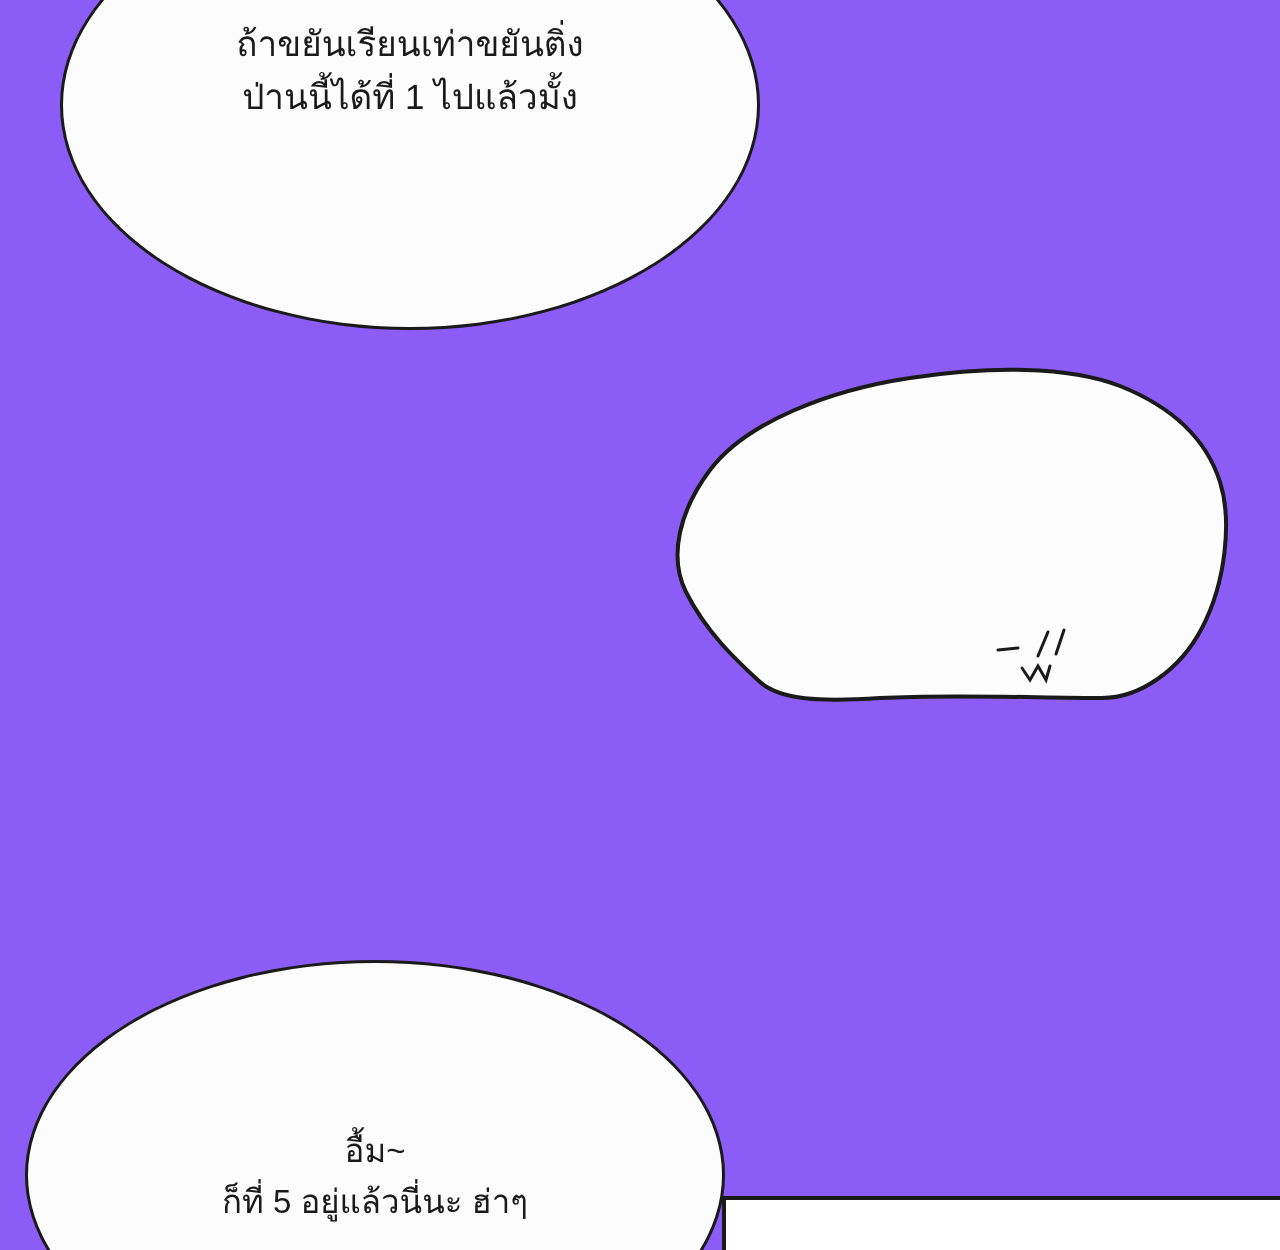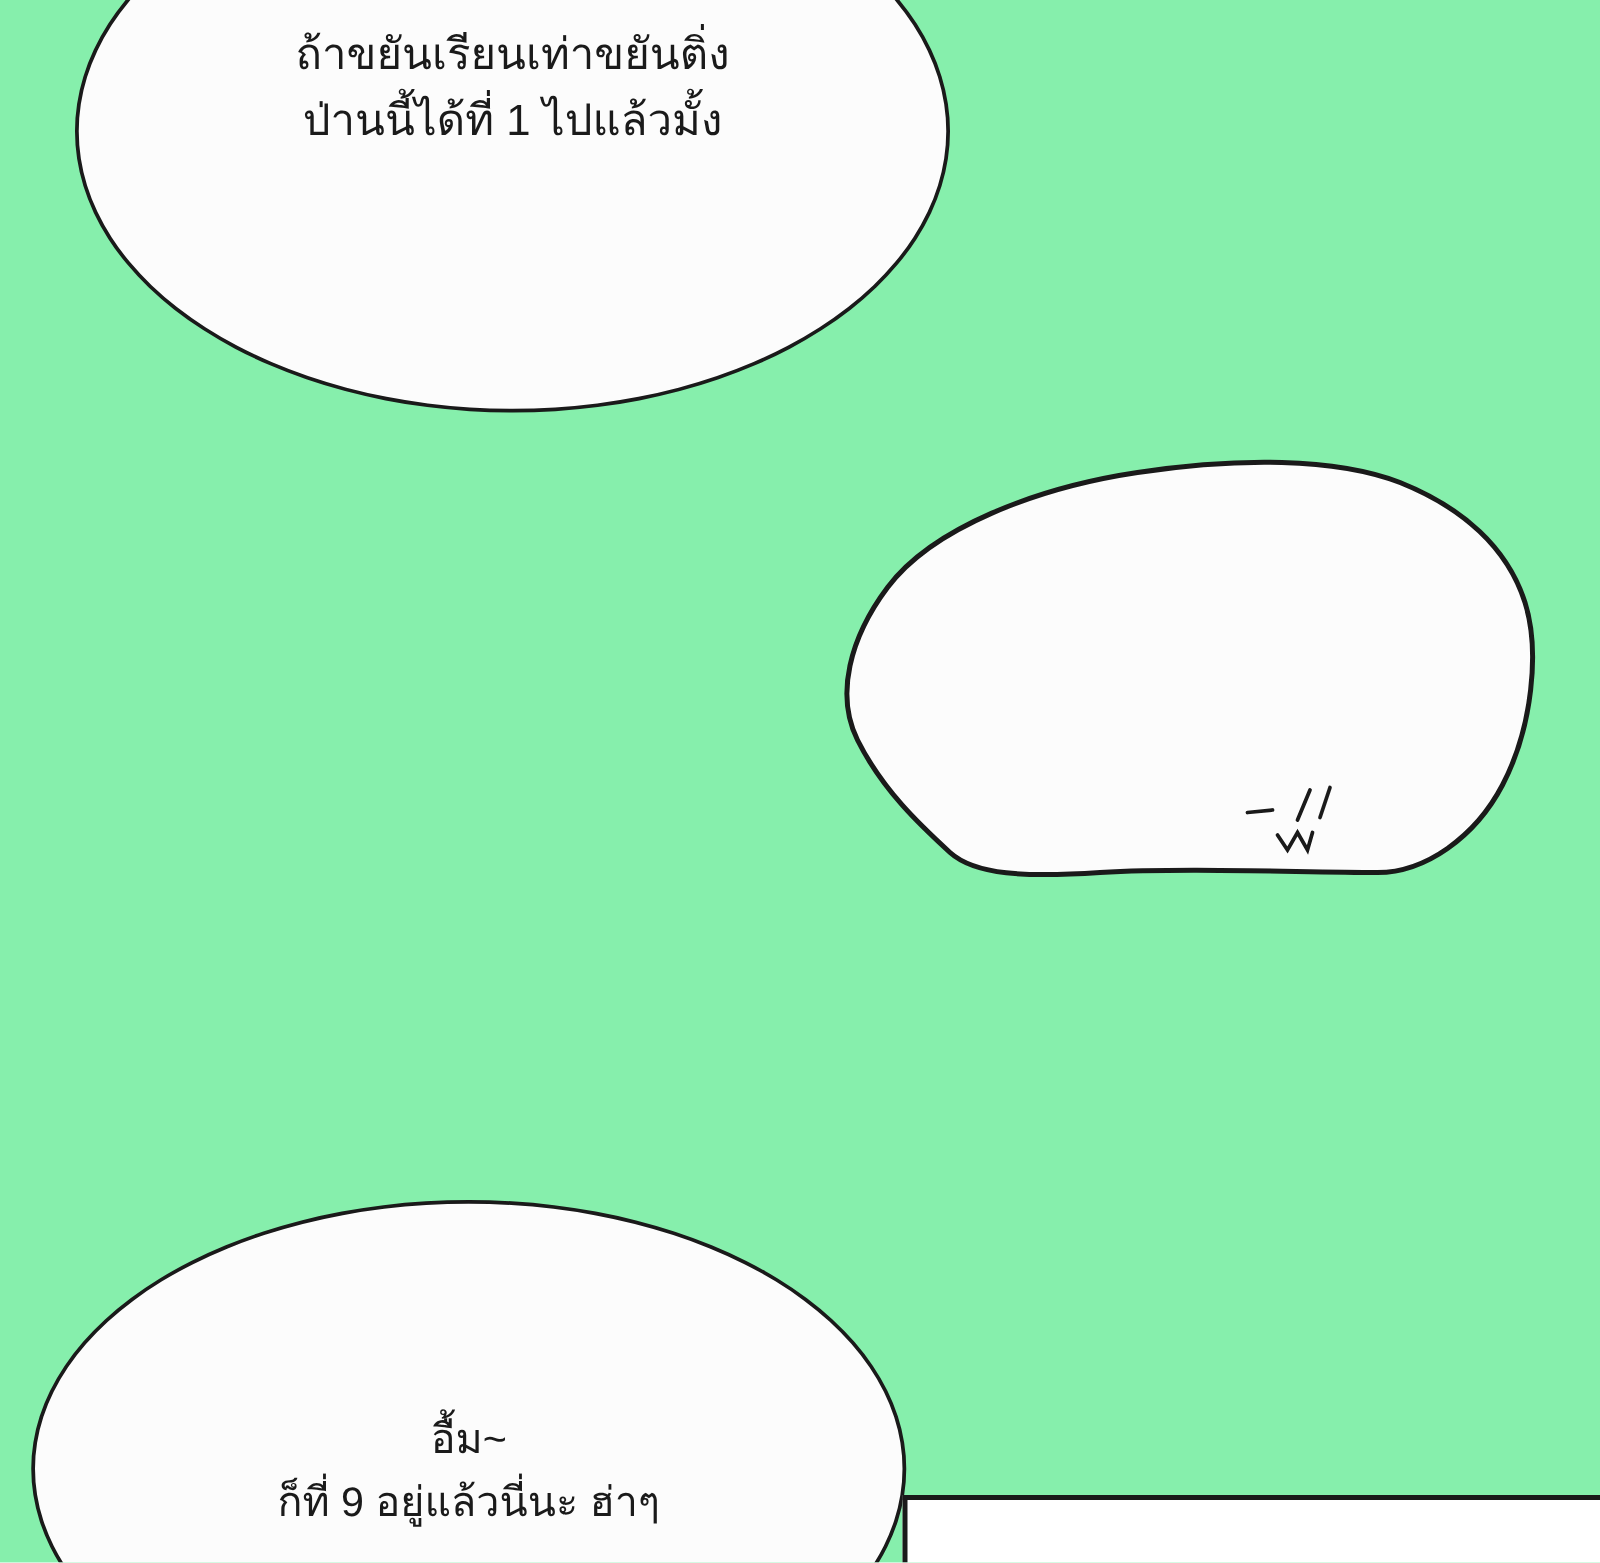--- a/index.html
+++ b/index.html
@@ -4,21 +4,21 @@
 <style>
   html, body {
     margin: 0;
     padding: 0;
     background: #ffffff;
   }
   #page {
     position: relative;
     width: 1280px;
     height: 1250px;
-    background: #86efac;
+    background: #8b5cf6;
     overflow: hidden;
     font-family: "Liberation Sans", sans-serif;
   }
 
   
   .bubble1 {
     position: absolute;
     left: 60px;
     top: -120px;
     width: 700px;
@@ -126,17 +126,17 @@
         <path d="M 348 290 L 368 288"></path>
         <path d="M 398 272 L 388 296"></path>
         <path d="M 414 270 L 406 294"></path>
         <path d="M 372 308 L 380 320 L 388 306 L 396 320 L 400 306"></path>
       </g>
     </svg>
   </div>
 
   <div class="bubble3"></div>
   <div class="bubble3-text">อื้ม~
-ก็ที่ 9 อยู่แล้วนี่นะ ฮ่าๆ</div>
+ก็ที่ 5 อยู่แล้วนี่นะ ฮ่าๆ</div>
 
   <div class="panel-edge"></div>
 
 </div>
 
 </body></html>

